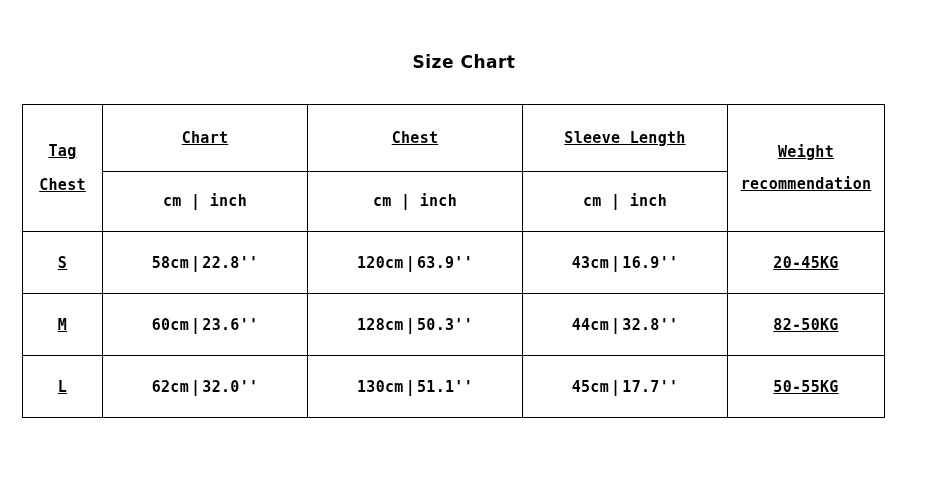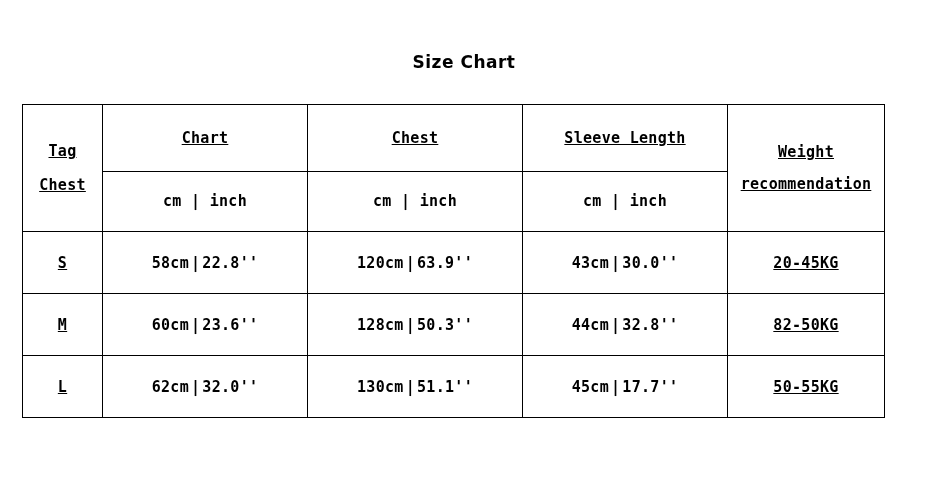--- a/index.html
+++ b/index.html
@@ -133,21 +133,21 @@
 
         <tr>
           <td class="data-cell">S</td>
           <td class="data-cell">
             <span class="cell-inner">58cm</span><span class="sep">|</span><span class="cell-inner">22.8''</span>
           </td>
           <td class="data-cell">
             <span class="cell-inner">120cm</span><span class="sep">|</span><span class="cell-inner">63.9''</span>
           </td>
           <td class="data-cell">
-            <span class="cell-inner">43cm</span><span class="sep">|</span><span class="cell-inner">30.0''</span>
+            <span class="cell-inner">43cm</span><span class="sep">|</span><span class="cell-inner">16.9''</span>
           </td>
           <td class="data-cell">20-45KG</td>
         </tr>
 
         <tr>
           <td class="data-cell">M</td>
           <td class="data-cell">
             <span class="cell-inner">60cm</span><span class="sep">|</span><span class="cell-inner">23.6''</span>
           </td>
           <td class="data-cell">

